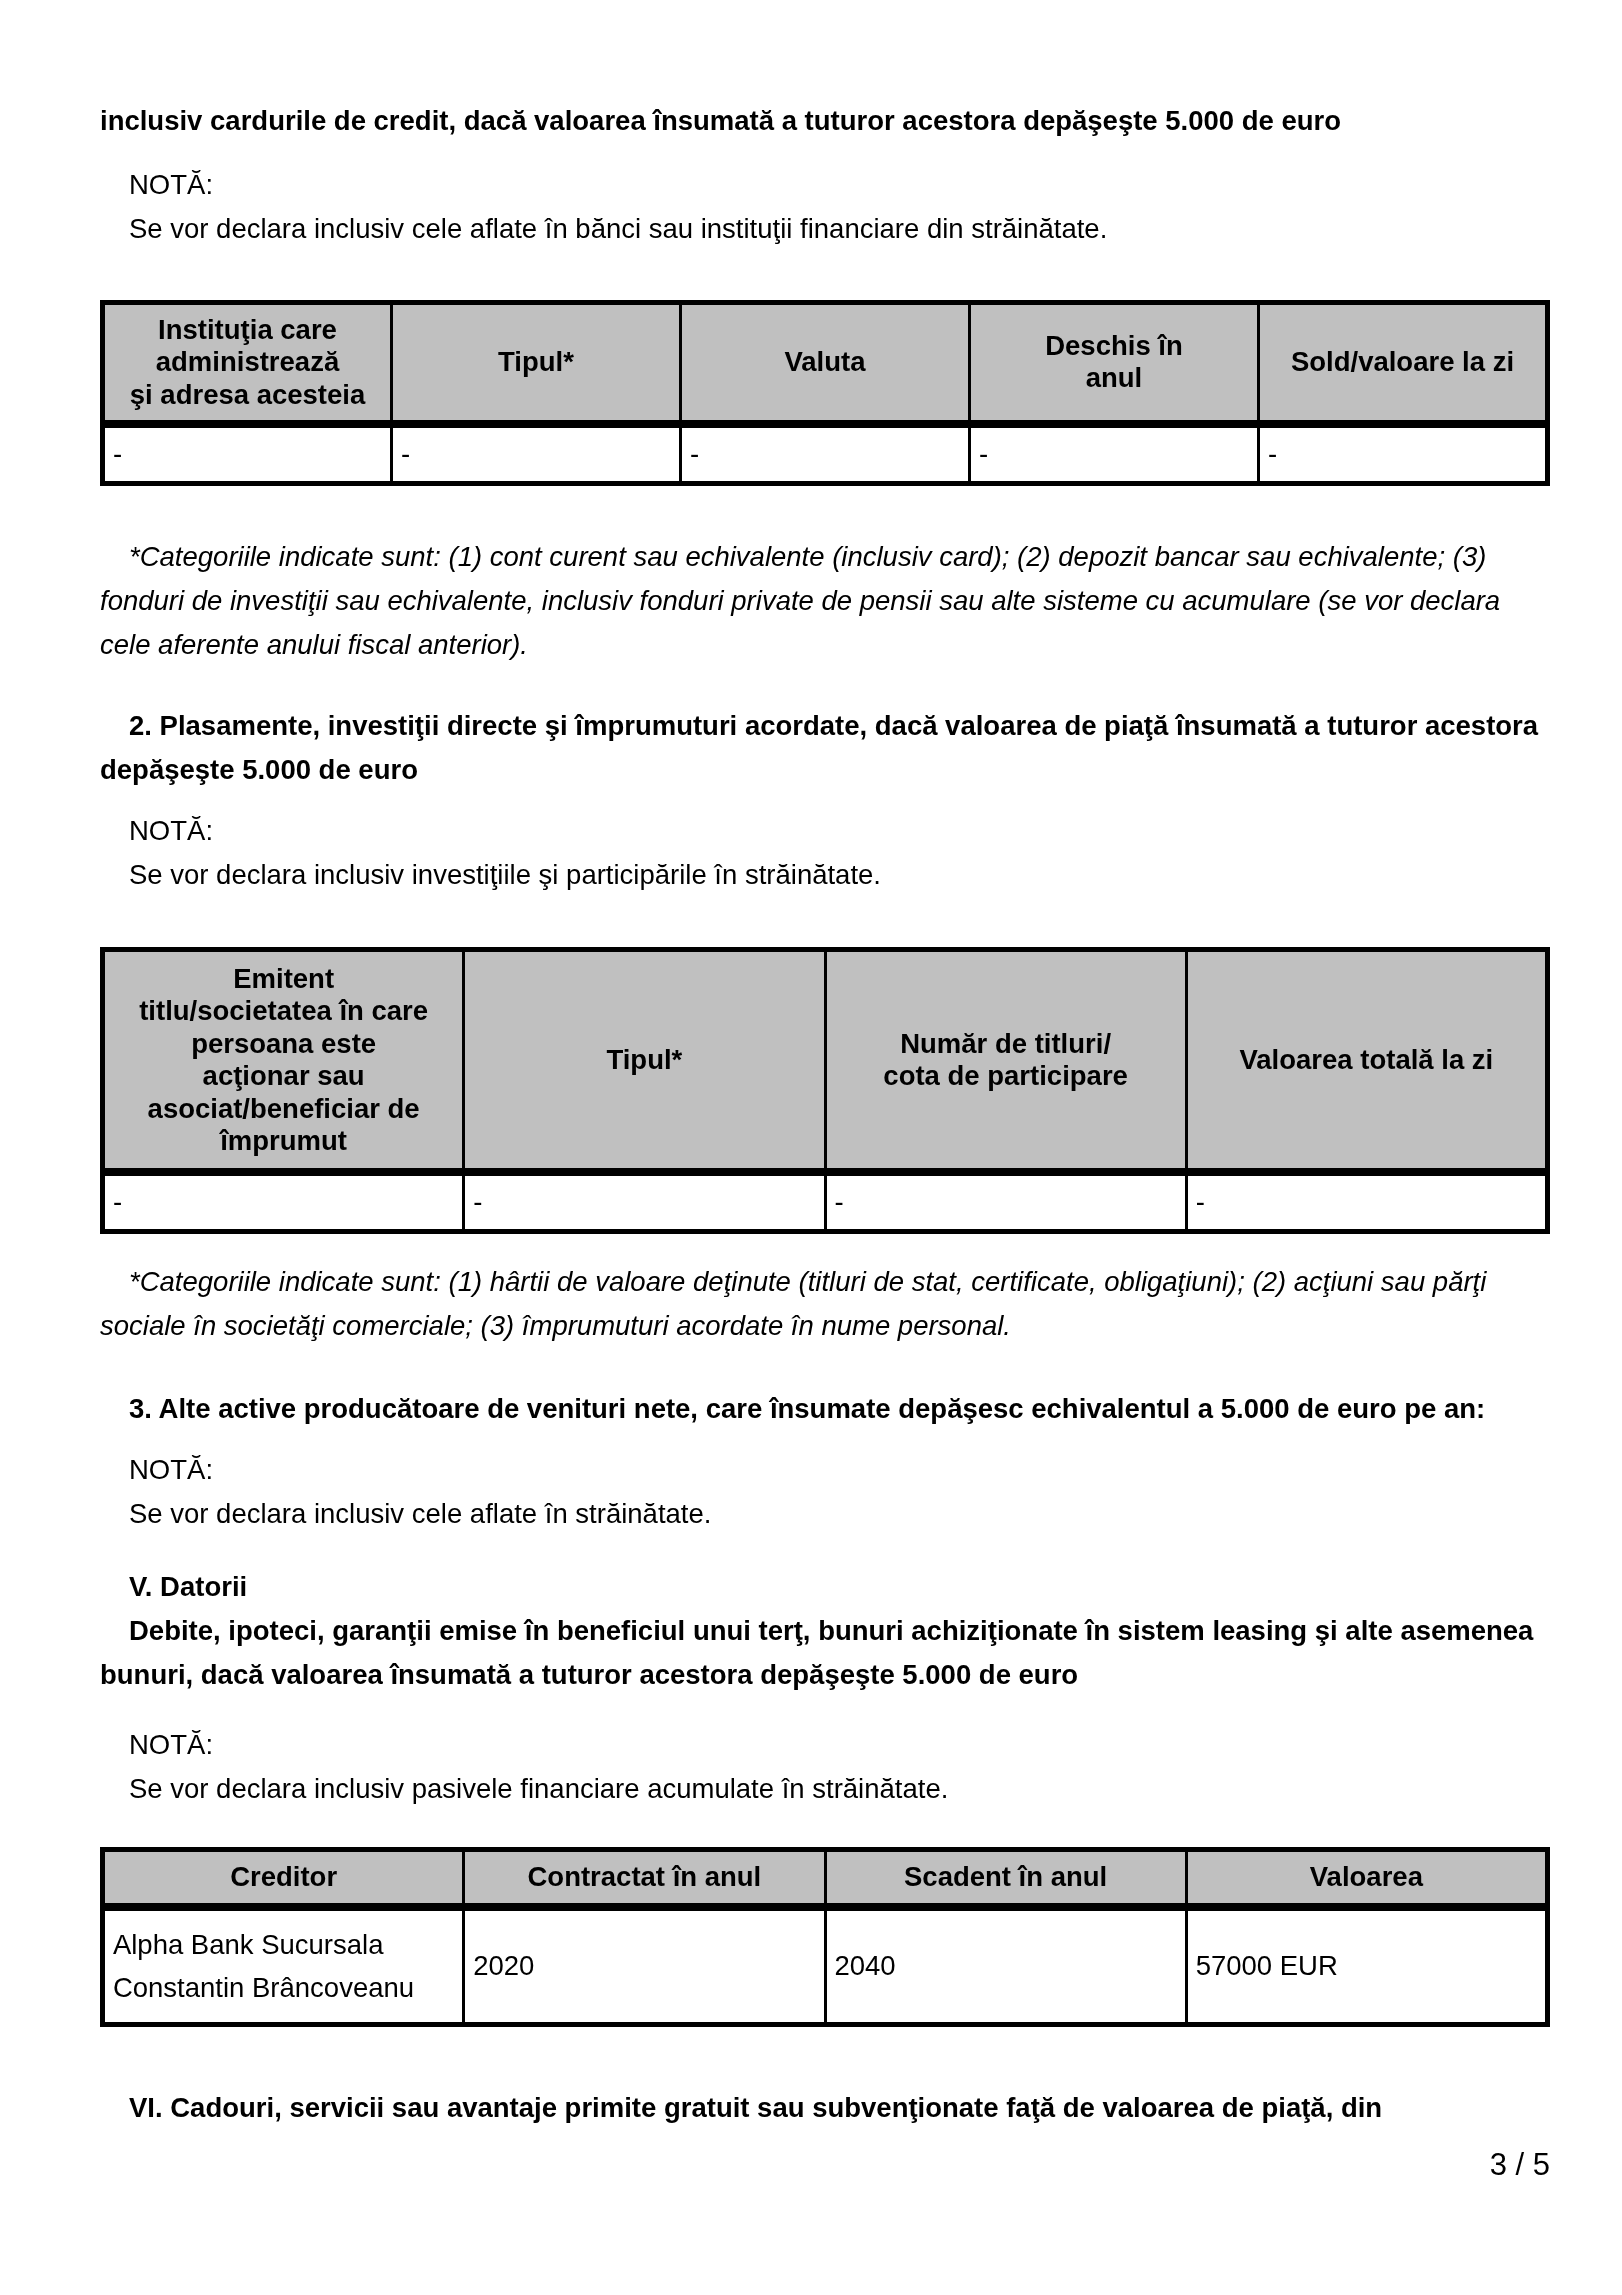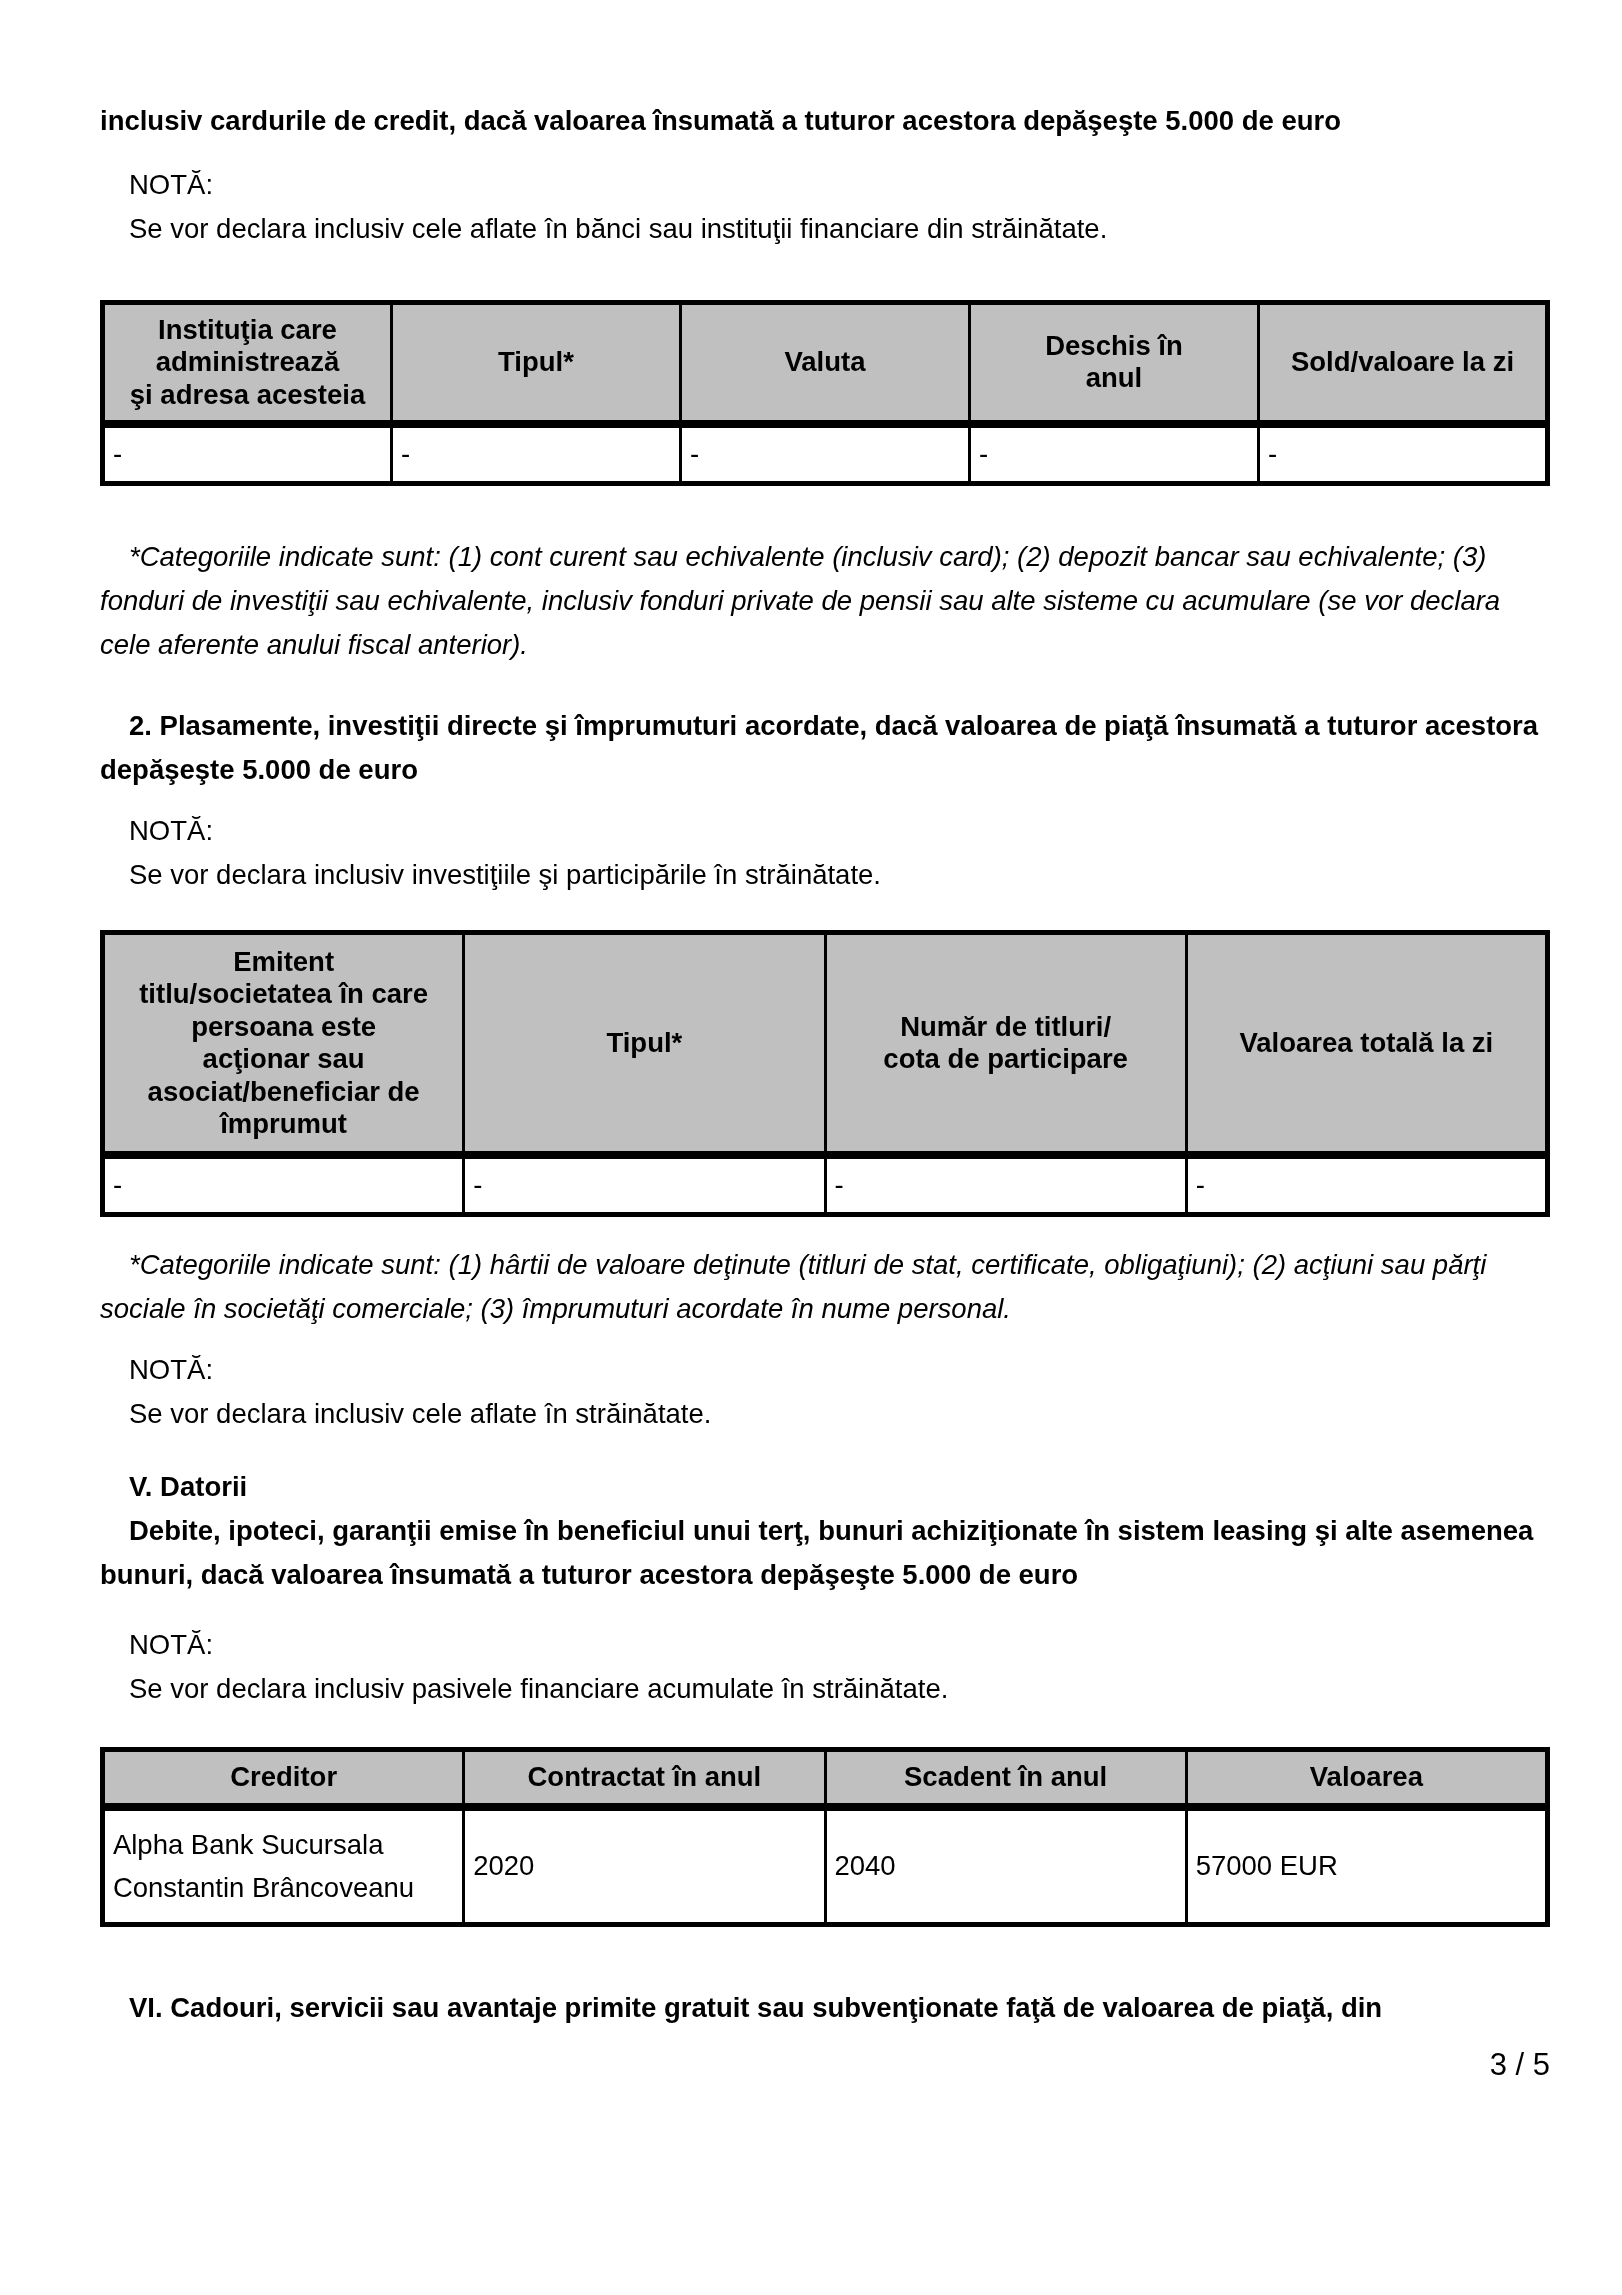--- a/index.html
+++ b/index.html
@@ -23,21 +23,21 @@
   }
   p{margin:0;}
   .bold{font-weight:700;}
   .indent{text-indent:29px;}
   .footnote{font-style:italic;}
   .mt-26{margin-top:17px;}
   .mt-30{margin-top:19.6px;}
   .mt-36{margin-top:23.6px;}
   .mt-40{margin-top:26px;}
   .mt-45{margin-top:29.4px;}
-  .mt-50{margin-top:33px;border-radius:11px;}
+  .mt-50{margin-top:50px;border-radius:11px;}
   .mt-55{margin-top:36px;padding-left:35px;}
   .mt-57{margin-top:37px;}
   .mt-60{margin-top:39px;}
   .mt-75{margin-top:49px;}
   .mt-90{margin-top:59px;}
   table{
     width:100%;
     border-collapse:collapse;
     table-layout:fixed;
     border:5.2px solid var(--border);
@@ -147,20 +147,21 @@
         <td>-</td>
         <td>-</td>
         <td>-</td>
         <td>-</td>
       </tr>
     </tbody>
   </table>
 
   <p class="footnote indent mt-40">*Categoriile indicate sunt: (1) hârtii de valoare deţinute (titluri de stat, certificate, obligaţiuni); (2) acţiuni sau părţi sociale în societăţi comerciale; (3) împrumuturi acordate în nume personal.</p>
 
+  <p class="bold indent mt-60">3. Alte active producătoare de venituri nete, care însumate depăşesc echivalentul a 5.000 de euro pe an:</p>
 
 
   <p class="indent mt-26">NOTĂ:</p>
   <p class="indent">Se vor declara inclusiv cele aflate în străinătate.</p>
 
   <p class="bold indent mt-45">V. Datorii</p>
   <p class="bold indent">Debite, ipoteci, garanţii emise în beneficiul unui terţ, bunuri achiziţionate în sistem leasing şi alte asemenea bunuri, dacă valoarea însumată a tuturor acestora depăşeşte 5.000 de euro</p>
 
   <p class="indent mt-40">NOTĂ:</p>
   <p class="indent">Se vor declara inclusiv pasivele financiare acumulate în străinătate.</p>

